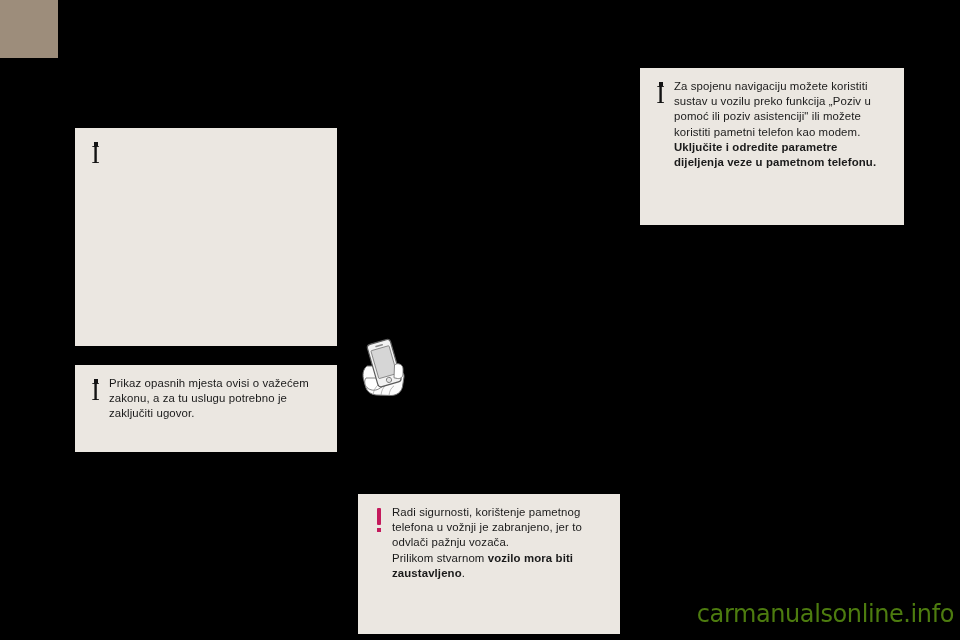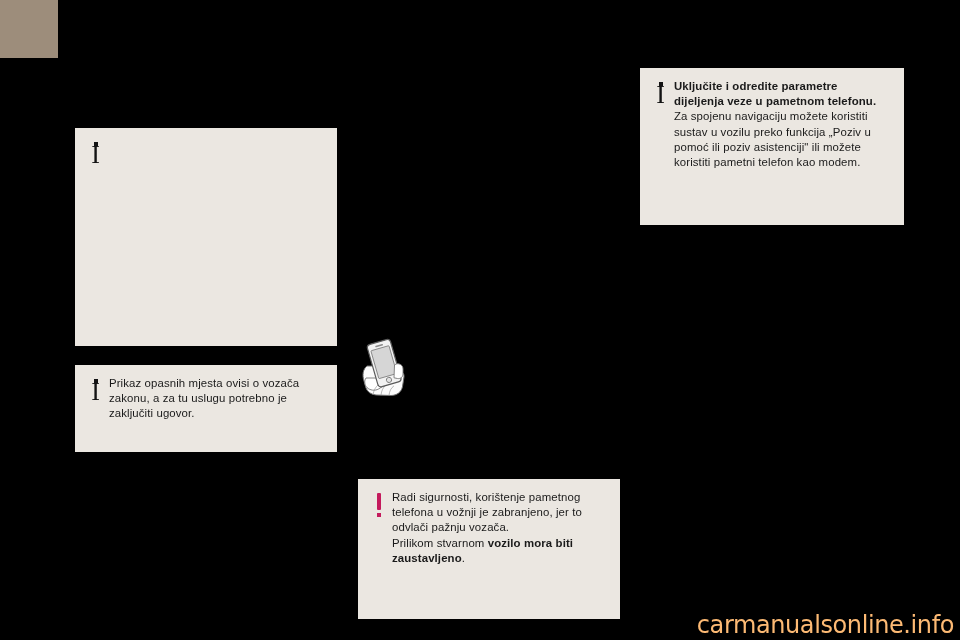--- a/index.html
+++ b/index.html
@@ -105,42 +105,42 @@
     margin: 0;
   }
   .callout .body b {
     font-weight: 700;
   }
 
   
   #box-tmc      { left: 75px;  top: 128px; width: 262px; height: 218px; }
   #box-hazard   { left: 75px;  top: 365px; width: 262px; height:  87px; }
   #box-nav      { left: 640px; top:  68px; width: 264px; height: 157px; }
-  #box-safety   { left: 358px; top: 479px; width: 262px; height: 140px; }
+  #box-safety   { left: 358px; top: 494px; width: 262px; height: 140px; }
 
   
   .phone-illu {
     position: absolute;
     left: 360px;
     top: 338px;
     width: 50px;
     height: 60px;
   }
 
   
   .watermark {
     position: absolute;
     left: 0;
     right: 0;
-    bottom: 1px;
+    bottom: 12px;
     text-align: right;
     padding-right: 6px;
     font-size: 24px;
     letter-spacing: -0.4px;
-    color: #fdba74;
+    color: #4d7c0f;
     font-family: "DejaVu Sans", sans-serif;
     user-select: none;
   }
 </style>
 </head>
 <body>
 
 <div class="corner-block"></div>
 
 <div class="callout" id="box-tmc">
@@ -151,32 +151,32 @@
   <div class="body">
   </div>
 </div>
 
 <div class="callout" id="box-hazard">
   <span class="glyph glyph-info">
     <span class="dot"></span>
       <span class="stem">I</span>
   </span>
   <div class="body">
-    <p>Prikaz opasnih mjesta ovisi o vozača zakonu, a za tu uslugu potrebno je zaključiti ugovor.</p>
+    <p>Prikaz opasnih mjesta ovisi o važećem zakonu, a za tu uslugu potrebno je zaključiti ugovor.</p>
   </div>
 </div>
 
 <div class="callout" id="box-nav">
   <span class="glyph glyph-info">
     <span class="dot"></span>
       <span class="stem">I</span>
   </span>
   <div class="body">
+    <p>Za spojenu navigaciju možete koristiti sustav u vozilu preko funkcija „Poziv u pomoć ili poziv asistenciji" ili možete koristiti pametni telefon kao modem.</p>
     <p><b>Uključite i odredite parametre dijeljenja veze u pametnom telefonu.</b></p>
-    <p>Za spojenu navigaciju možete koristiti sustav u vozilu preko funkcija „Poziv u pomoć ili poziv asistenciji" ili možete koristiti pametni telefon kao modem.</p>
   </div>
 </div>
 
 <div class="phone-illu">
   <svg viewBox="0 0 50 60" width="50" height="60" xmlns="http://www.w3.org/2000/svg">
 
     <path d="M7 28 C3 31 2 37 4 43 L6 50 C7.5 54 11 56.5 16 57 L31 57.5
              C37 57.5 41.5 54 42.5 48.5 L44 39 C44.5 35.5 42 33 39 33.5
              L33 35 L16 28 Z" fill="#fbfbfb" stroke="#6f6f6f" stroke-width="1"></path>
 

